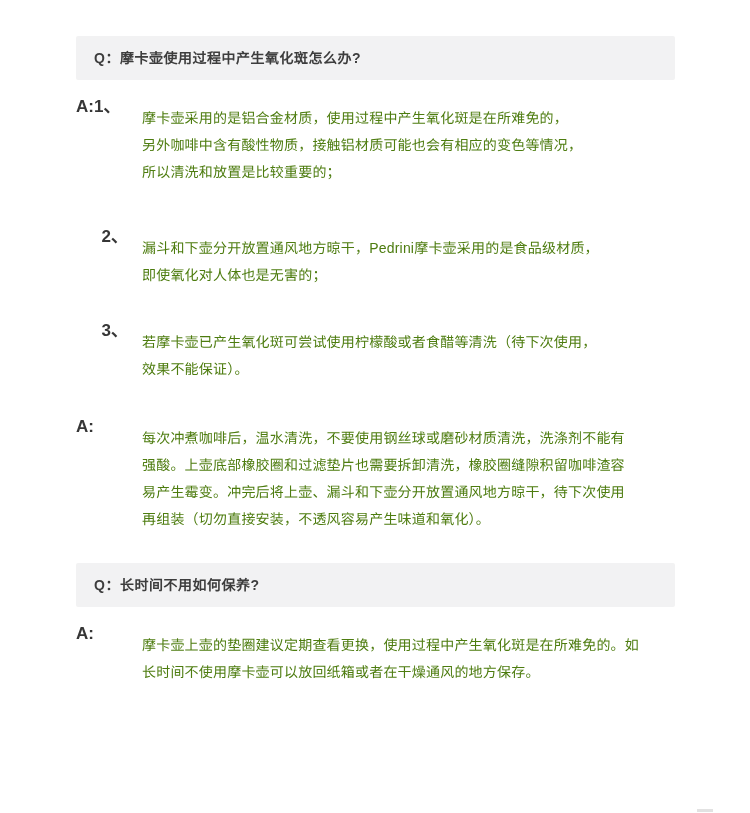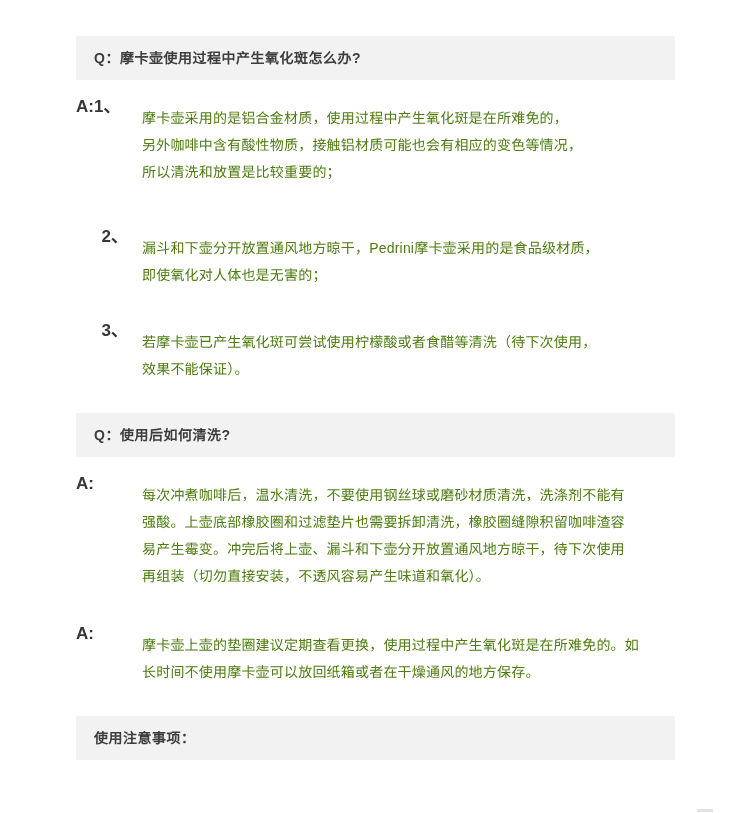--- a/index.html
+++ b/index.html
@@ -103,42 +103,38 @@
       </div>
       <div class="item" style="margin-top:16px">
         <span class="item-label num">3、</span>
         <p class="item-text">若摩卡壶已产生氧化斑可尝试使用柠檬酸或者食醋等清洗（待下次使用，
 效果不能保证）。</p>
       </div>
     </div>
   </section>
 
   <section class="faq-section">
-    <div class="qbar">Q：使用后如何清洗?</div>
     <div class="items">
       <div class="item">
         <span class="item-label alpha">A:</span>
         <p class="item-text">每次冲煮咖啡后，温水清洗，不要使用钢丝球或磨砂材质清洗，洗涤剂不能有
 强酸。上壶底部橡胶圈和过滤垫片也需要拆卸清洗，橡胶圈缝隙积留咖啡渣容
 易产生霉变。冲完后将上壶、漏斗和下壶分开放置通风地方晾干，待下次使用
 再组装（切勿直接安装，不透风容易产生味道和氧化）。</p>
       </div>
     </div>
   </section>
 
   <section class="faq-section">
+    <div class="qbar">Q：长时间不用如何保养?</div>
     <div class="items">
       <div class="item">
         <span class="item-label alpha">A:</span>
         <p class="item-text">摩卡壶上壶的垫圈建议定期查看更换，使用过程中产生氧化斑是在所难免的。如
 长时间不使用摩卡壶可以放回纸箱或者在干燥通风的地方保存。</p>
       </div>
     </div>
   </section>
 
-  <section class="faq-section">
-    <div class="qbar">使用注意事项：</div>
-
-  </section>
 
 </div>
 
 <div class="corner-artifact"></div>
 
 </body></html>

